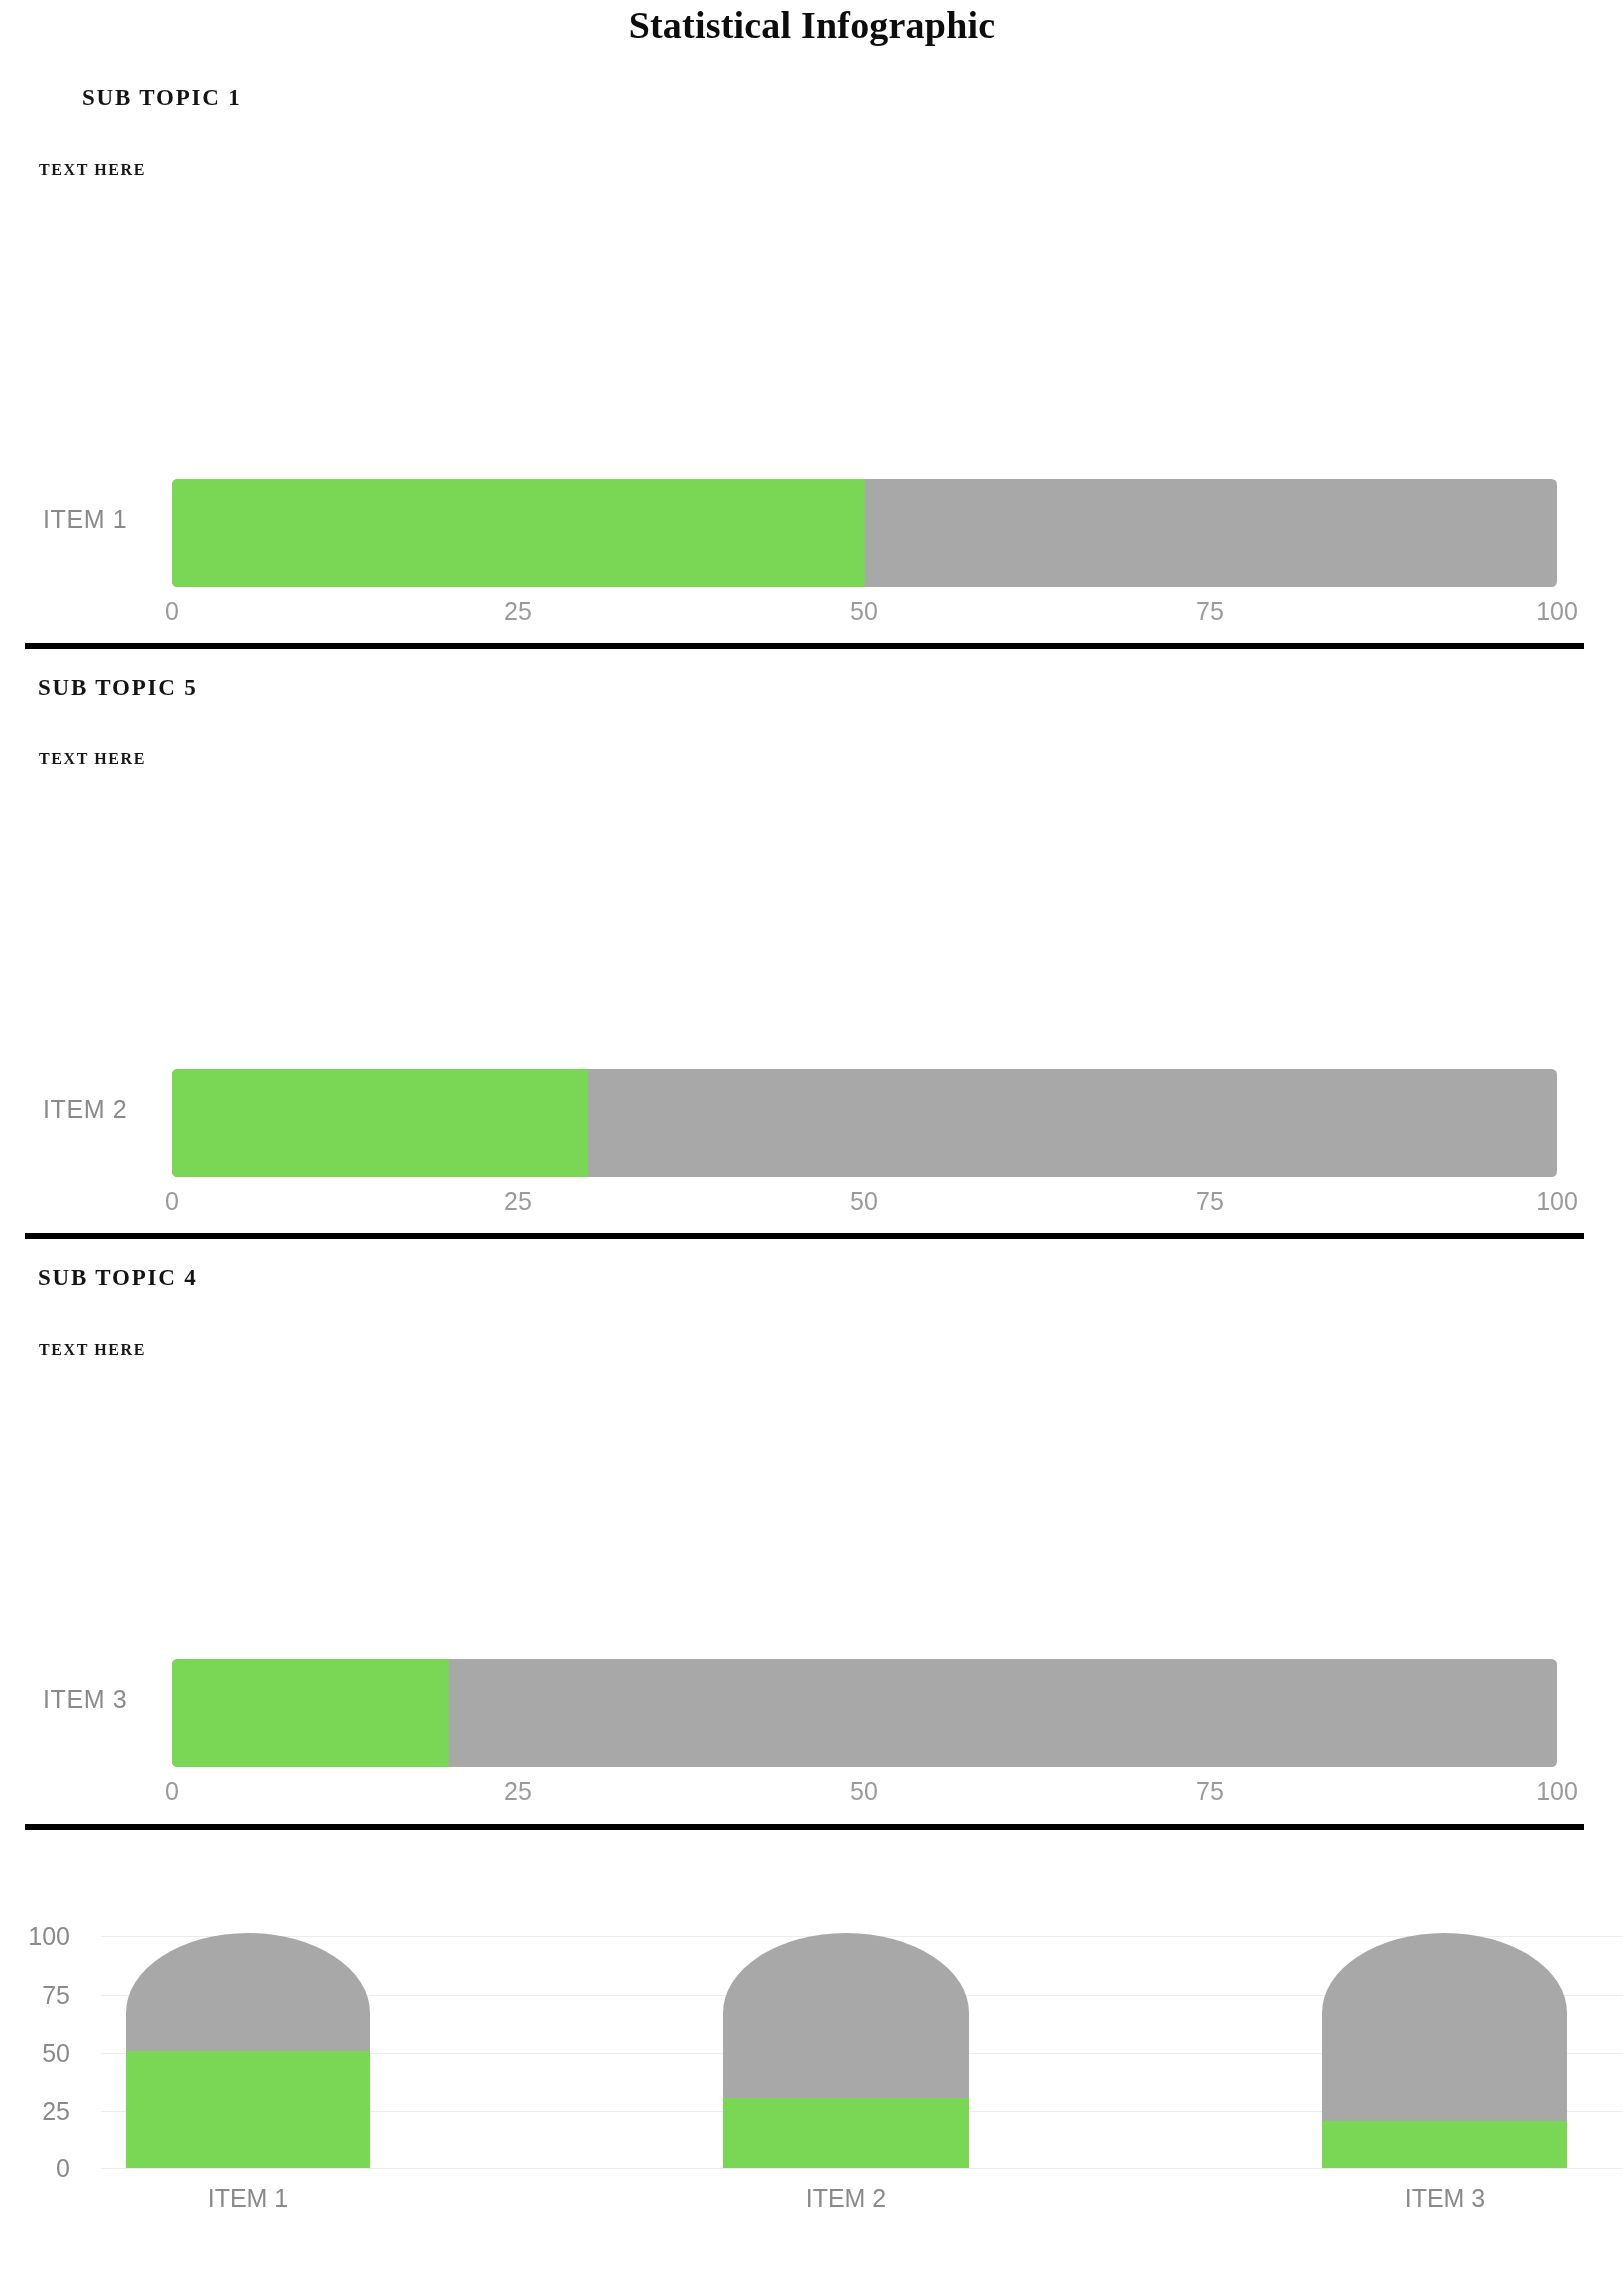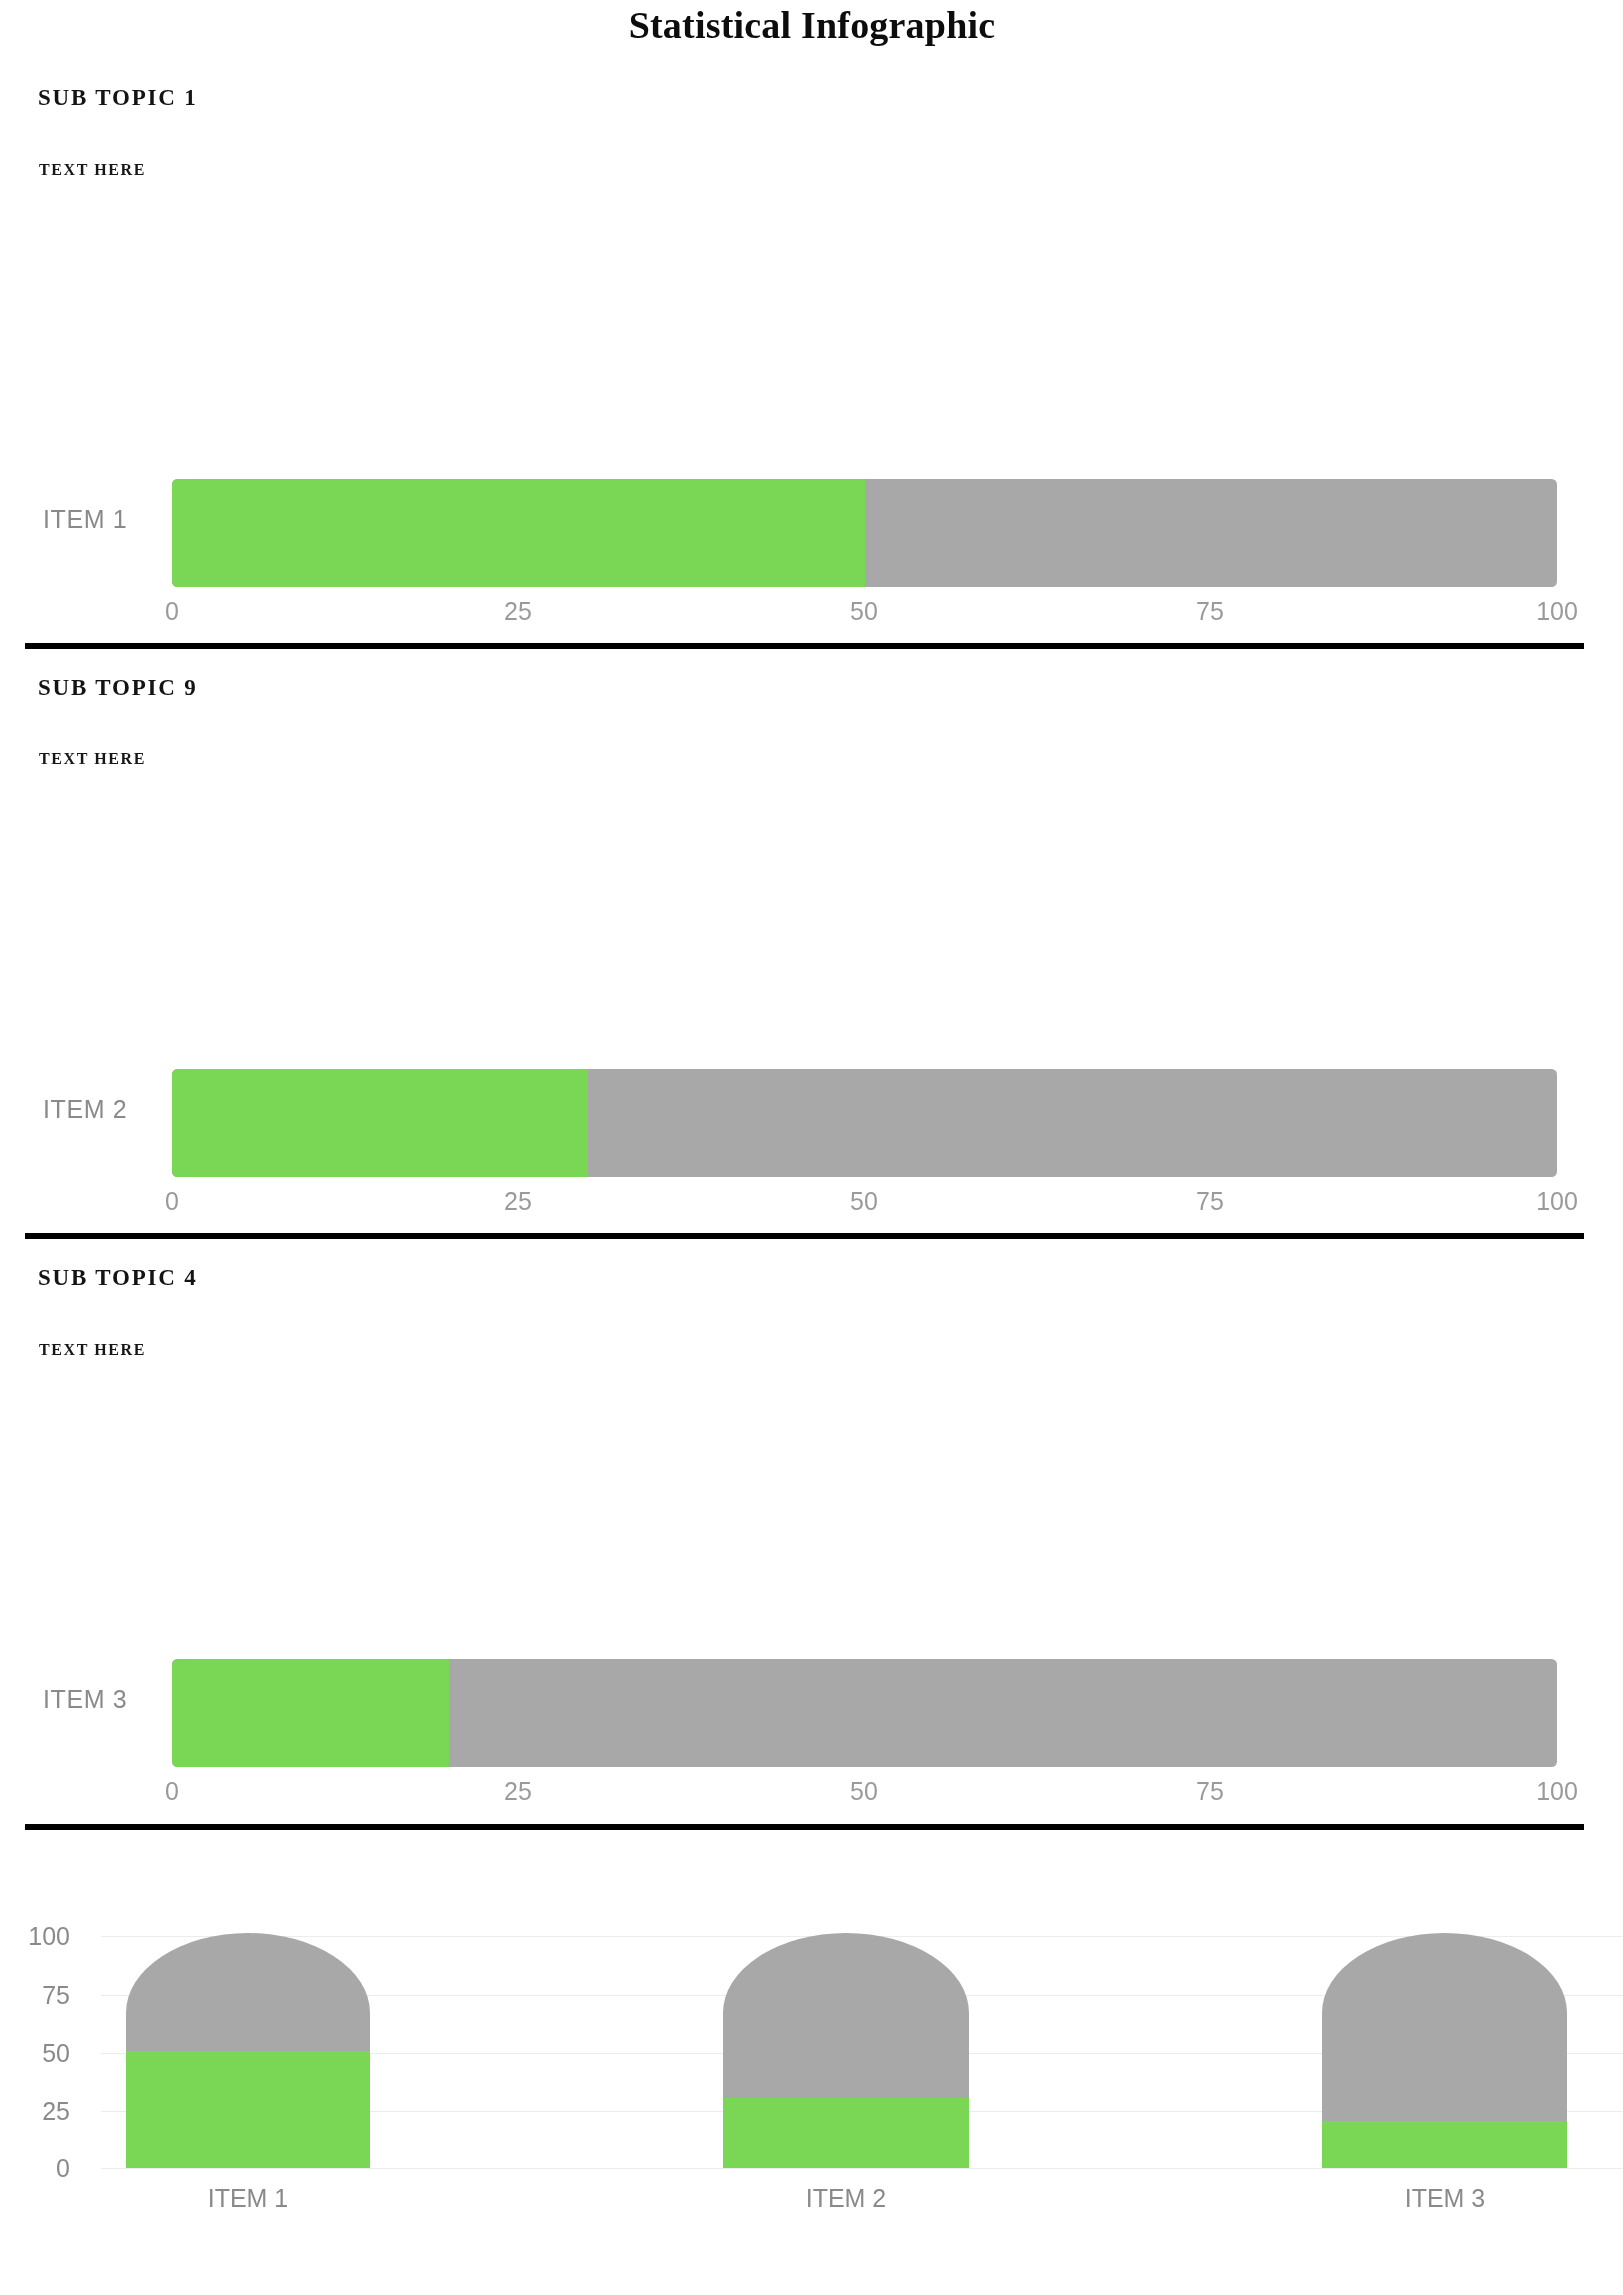--- a/index.html
+++ b/index.html
@@ -159,39 +159,39 @@
     font-weight: 300;
     transform: translateX(-50%);
     white-space: nowrap;
   }
 </style>
 </head>
 <body>
 
 <div class="title">Statistical Infographic</div>
 
-<div class="sub-topic" style="top:85px;">SUB TOPIC 1</div>
+<div class="sub-topic" style="top:85px;margin-left:44px;">SUB TOPIC 1</div>
 <div class="text-here" style="top:161px;">TEXT HERE</div>
 
 <div class="hbar-block" style="top:459px; height:184px;">
   <div class="hbar-label">ITEM 1</div>
   <div class="hbar-track">
     <div class="hbar-fill" style="width: 50%;"></div>
   </div>
   <div class="hbar-ticks">
     <div class="hbar-tick" style="left: 172px;">0</div>
     <div class="hbar-tick" style="left: 518px;">25</div>
     <div class="hbar-tick" style="left: 864px;">50</div>
     <div class="hbar-tick" style="left: 1210px;">75</div>
     <div class="hbar-tick" style="left: 1557px;">100</div>
   </div>
 </div>
 <div class="rule" style="top:643px;"></div>
 
-<div class="sub-topic" style="top:675px;">SUB TOPIC 9</div>
+<div class="sub-topic" style="top:675px;">SUB TOPIC 5</div>
 <div class="text-here" style="top:750px;">TEXT HERE</div>
 
 <div class="hbar-block" style="top:1049px; height:184px;">
   <div class="hbar-label">ITEM 2</div>
   <div class="hbar-track">
     <div class="hbar-fill" style="width: 30%;"></div>
   </div>
   <div class="hbar-ticks">
     <div class="hbar-tick" style="left: 172px;">0</div>
     <div class="hbar-tick" style="left: 518px;">25</div>

